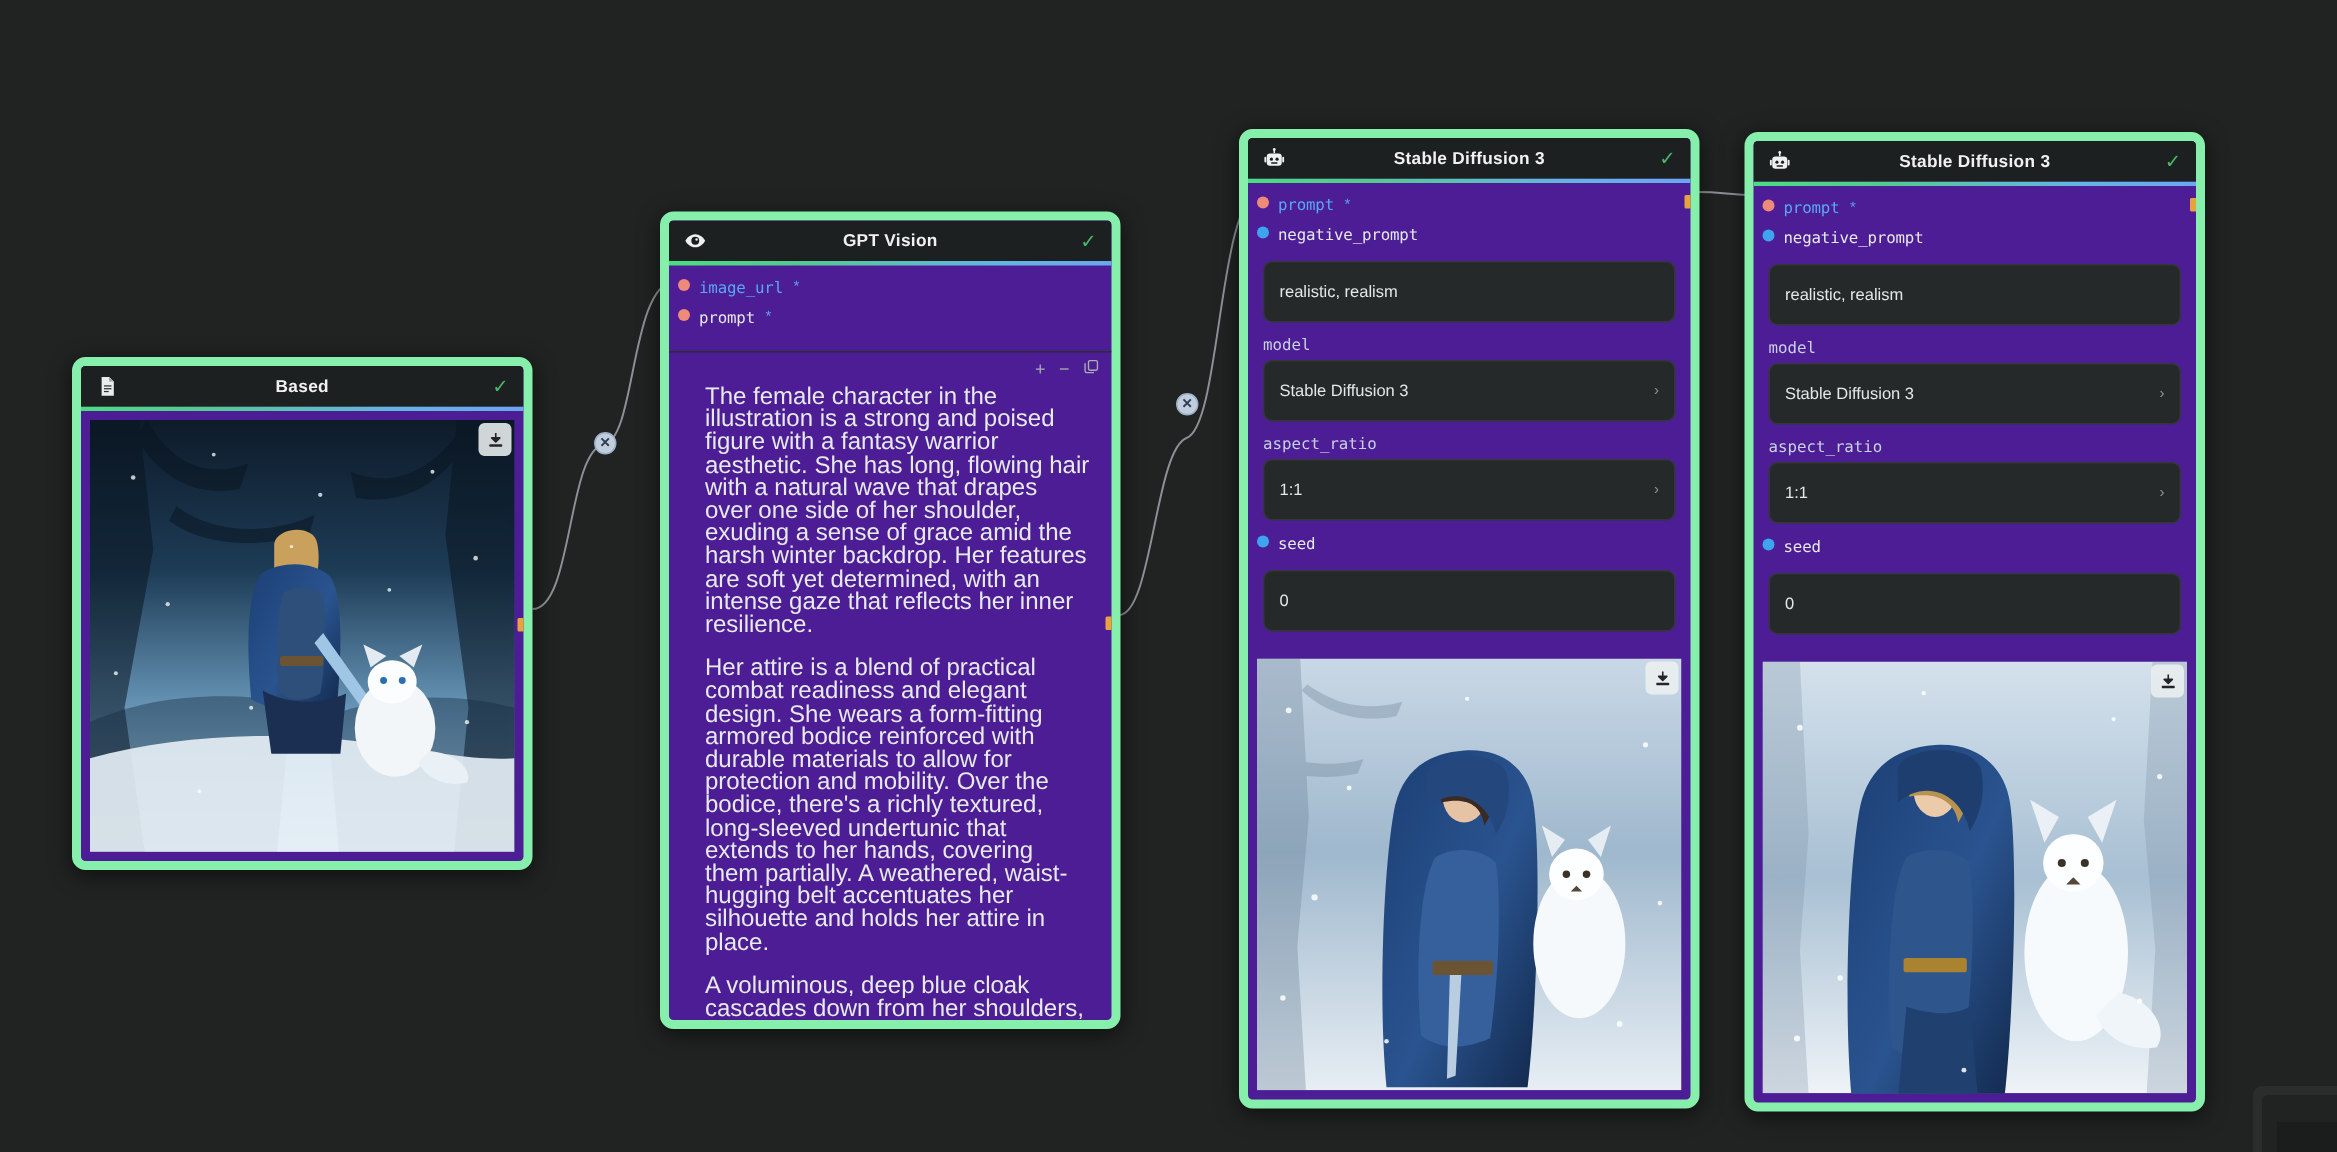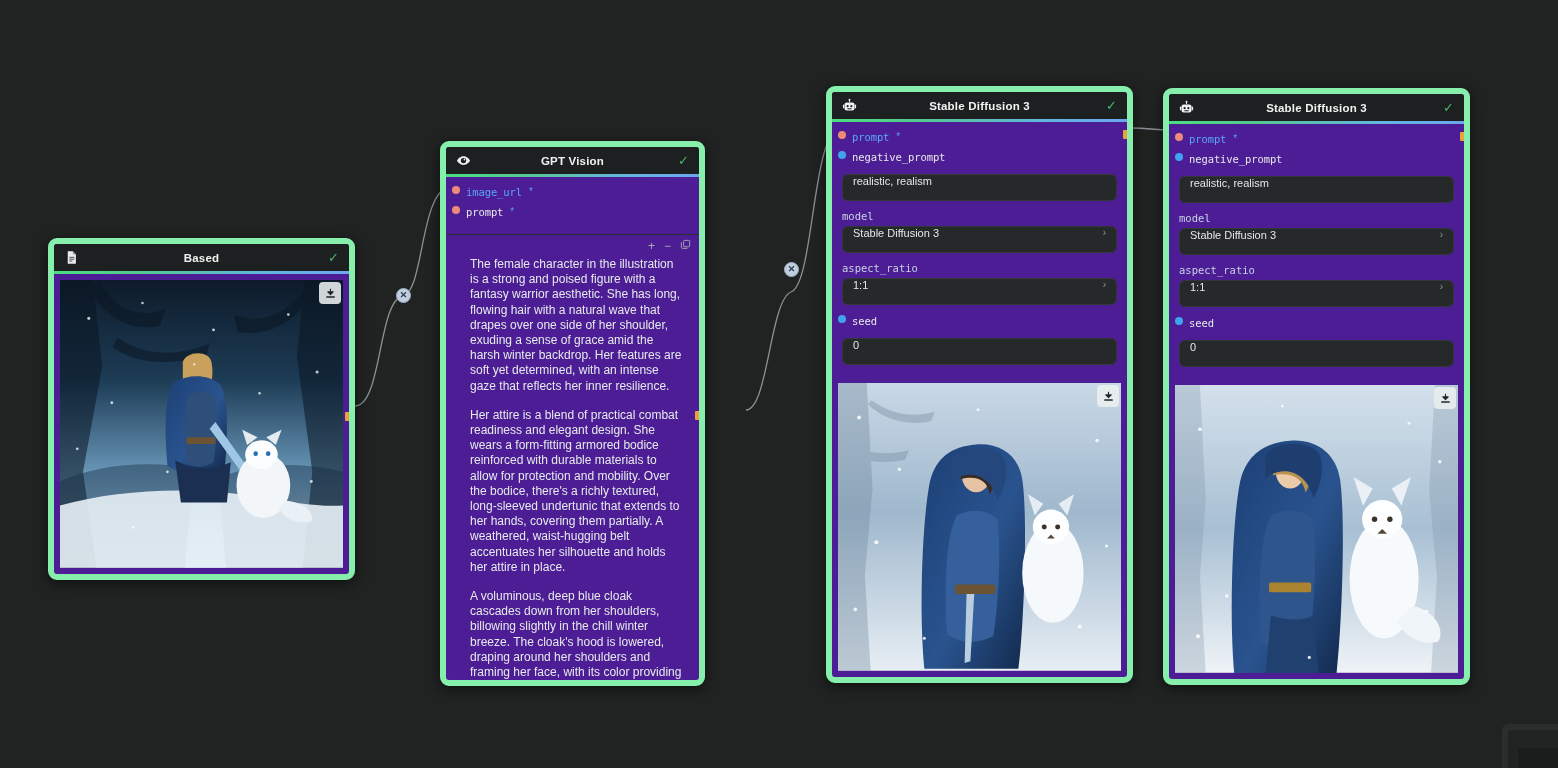--- a/index.html
+++ b/index.html
@@ -69,22 +69,22 @@
     font-family: "DejaVu Sans Mono", monospace;
     font-size: 10.5px;
     color: #c9d2e4;
     margin: 9px 0 4px 0;
   }
 
   .input-box {
     background: #262929;
     border: 1px solid #333737;
     border-radius: 6px;
-    height: 27px;
-    display: flex; align-items: flex-start;
+    height: 41px;
+    display: flex; align-items: center;
     padding: 0 10px;
     font-size: 11px;
     color: #e3e7e7;
     margin-bottom: 2px;
     position: relative;
   }
   .input-box .chev {
     margin-left: auto;
     color: #8d9494;
     font-size: 10px;
@@ -119,21 +119,21 @@
     padding: 4px 0 0 0;
   }
   .out-tools {
     display: flex; justify-content: flex-end; align-items: center;
     gap: 9px; padding: 0 8px 2px 0;
     color: #a9afaf;
   }
   .out-tools span { font-size: 12px; line-height: 12px; cursor: default; }
   .out-text { padding: 3px 14px 0 24px; }
   .out-text p {
-    font-size: 12px;
+    font-size: 16px;
     color: #e6eaea;
     line-height: 15.2px;
     margin-bottom: 14px;
   }
 
   
   .img-wrap { position: relative; line-height: 0; }
   .dl-btn {
     position: absolute; top: 8px; right: 8px;
     width: 22px; height: 22px;
@@ -293,21 +293,21 @@
       <div class="dl-btn">
         <svg viewBox="0 0 24 24">
           <path d="M12 3v9M12 14l-5-5h10z" stroke="#22262a" stroke-width="2" fill="#22262a" stroke-linejoin="round"></path>
           <rect x="4" y="17" width="16" height="3" rx="1" fill="#22262a"></rect>
         </svg>
       </div>
     </div>
     <div class="out-port" style="right:-5px; top:168px;"></div>
   </div>
 
-  <div class="node" style="left:440px; top:141px; width:265px; height:545px;">
+  <div class="node" style="left:440px; top:141px; width:307px; height:545px;">
     <div class="node-header">
       <svg class="hdr-icon" viewBox="0 0 24 24">
         <path d="M12 5C6.8 5 2.7 9.2 1.5 12c1.2 2.8 5.3 7 10.5 7s9.3-4.2 10.5-7C21.3 9.2 17.2 5 12 5z" fill="#eef1f1"></path>
         <circle cx="12" cy="12" r="4.2" fill="#1b1d1d"></circle>
         <circle cx="13.4" cy="10.6" r="1.3" fill="#eef1f1"></circle>
       </svg>
       <div class="node-title">GPT Vision</div>
       <div class="hdr-check">✓</div>
     </div>
     <div class="hdr-rule"></div>

